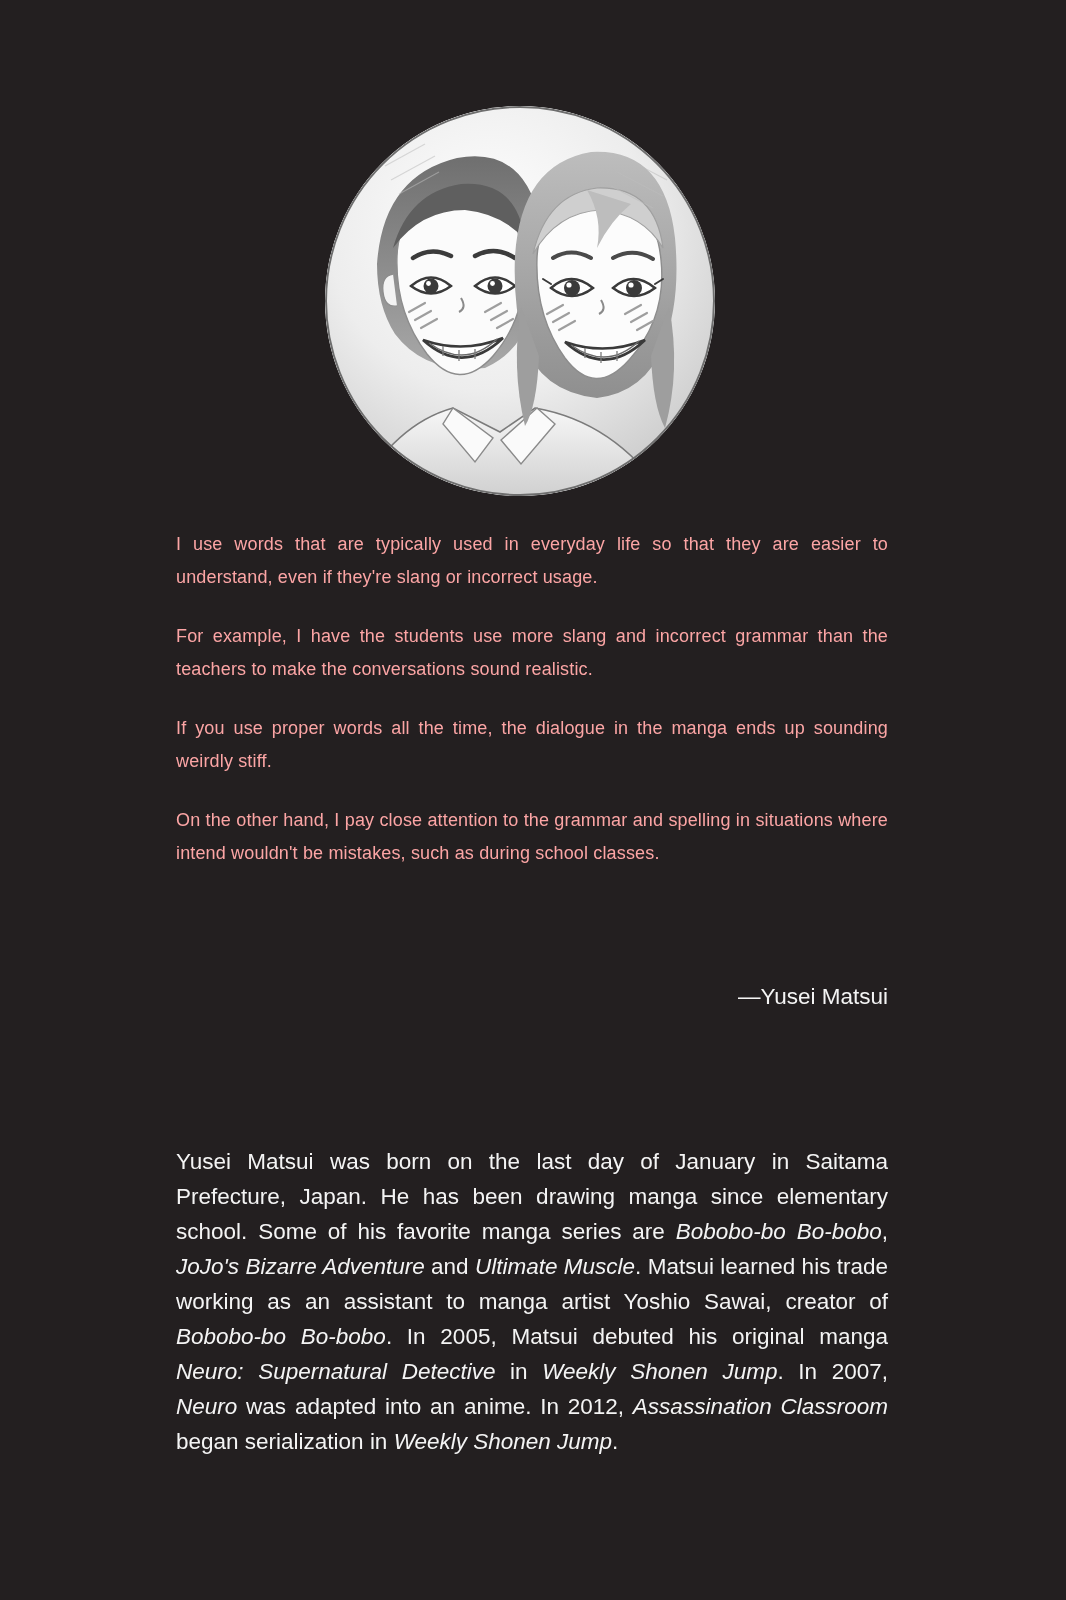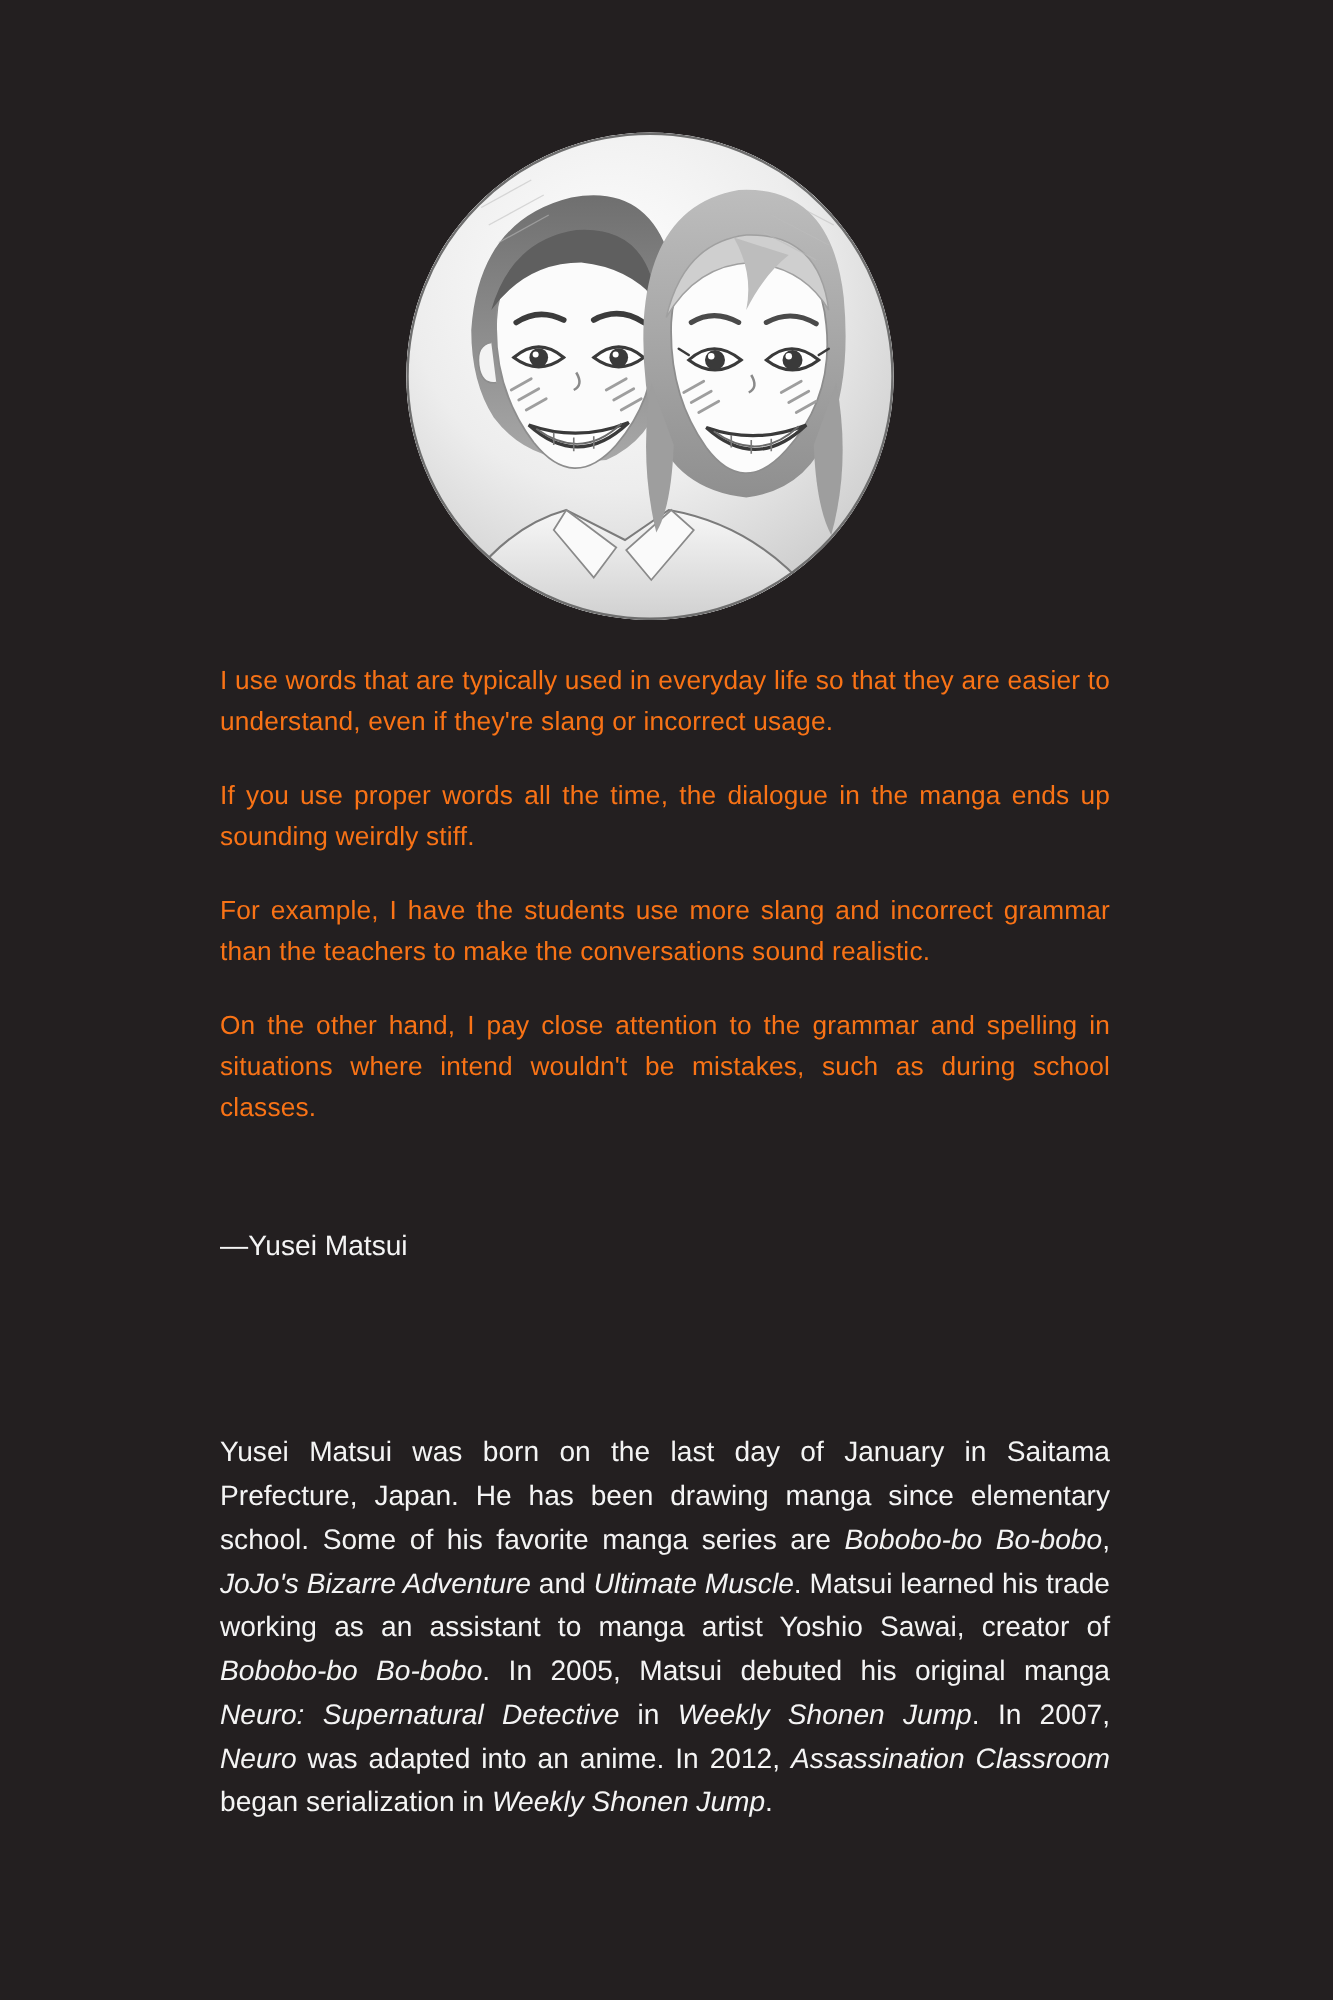--- a/index.html
+++ b/index.html
@@ -35,37 +35,37 @@
     background: radial-gradient(circle at 42% 34%, #ffffff 0%, #f2f2f2 38%, #d8d8d8 68%, #b9b9b9 86%, #9a9a9a 100%);
   }
   .portrait svg { display: block; }
 
   
   .quote-block {
     position: absolute;
     left: 176px;
     top: 528px;
     width: 712px;
-    color: #f97316;
-    font-size: 21px;
+    color: #fca5a5;
+    font-size: 18px;
     line-height: 33px;
     letter-spacing: 0.15px;
   }
   .quote-block p {
     margin: 0 0 26px 0;
   }
   .quote-block p.justify {
     text-align: justify;
   }
   .signature {
     position: absolute;
     left: 176px;
     top: 980px;
     width: 712px;
-    text-align: left;
+    text-align: right;
     color: #f4f4f4;
     font-size: 22.5px;
     line-height: 33px;
   }
 
   .bio-block {
     position: absolute;
     left: 176px;
     top: 1144px;
     width: 712px;
@@ -208,22 +208,22 @@
               <path d="M286 80 l42 22"></path>
           </g>
         </g>
         <circle cx="195" cy="195" r="194" fill="none" stroke="#6e6e6e" stroke-width="2"></circle>
       </svg>
     </div>
   </div>
 
   <div class="quote-block">
     <p class="justify">I use words that are typically used in everyday life so that they are easier to understand, even if they're slang or incorrect usage.</p>
+    <p class="justify">For example, I have the students use more slang and incorrect grammar than the teachers to make the conversations sound realistic.</p>
     <p class="justify">If you use proper words all the time, the dialogue in the manga ends up sounding weirdly stiff.</p>
-    <p class="justify">For example, I have the students use more slang and incorrect grammar than the teachers to make the conversations sound realistic.</p>
     <p class="justify">On the other hand, I pay close attention to the grammar and spelling in situations where intend wouldn't be mistakes, such as during school classes.</p>
   </div>
 
   <div class="signature">—Yusei Matsui</div>
 
   <div class="bio-block"><span>Yusei Matsui was born on the last day of January in Saitama Prefecture, Japan. He has been drawing manga since elementary school. Some of his favorite manga series are </span><em>Bobobo-bo Bo-bobo</em><span>, </span><em>JoJo's Bizarre Adventure</em><span> and </span><em>Ultimate Muscle</em><span>. Matsui learned his trade working as an assistant to manga artist Yoshio Sawai, creator of </span><em>Bobobo-bo Bo-bobo</em><span>. In 2005, Matsui debuted his original manga </span><em>Neuro: Supernatural Detective</em><span> in </span><em>Weekly Shonen Jump</em><span>. In 2007, </span><em>Neuro</em><span> was adapted into an anime. In 2012, </span><em>Assassination Classroom</em><span> began serialization in </span><em>Weekly Shonen Jump</em><span>.</span></div>
 
 </div>
 
 </body></html>

